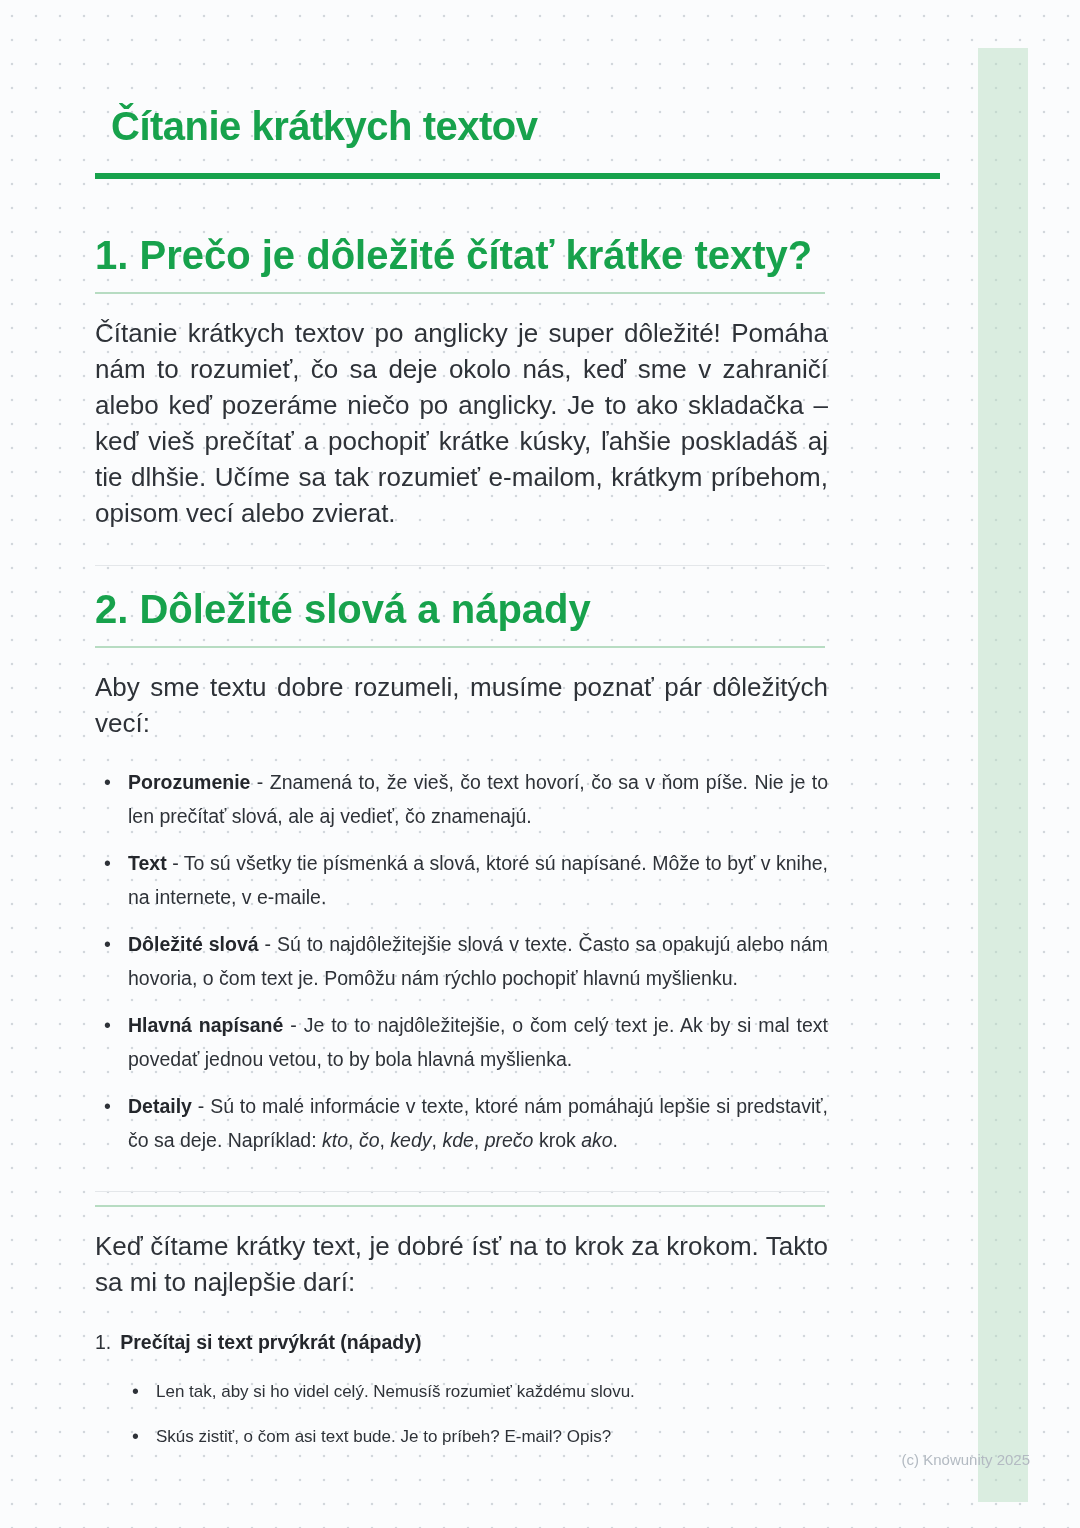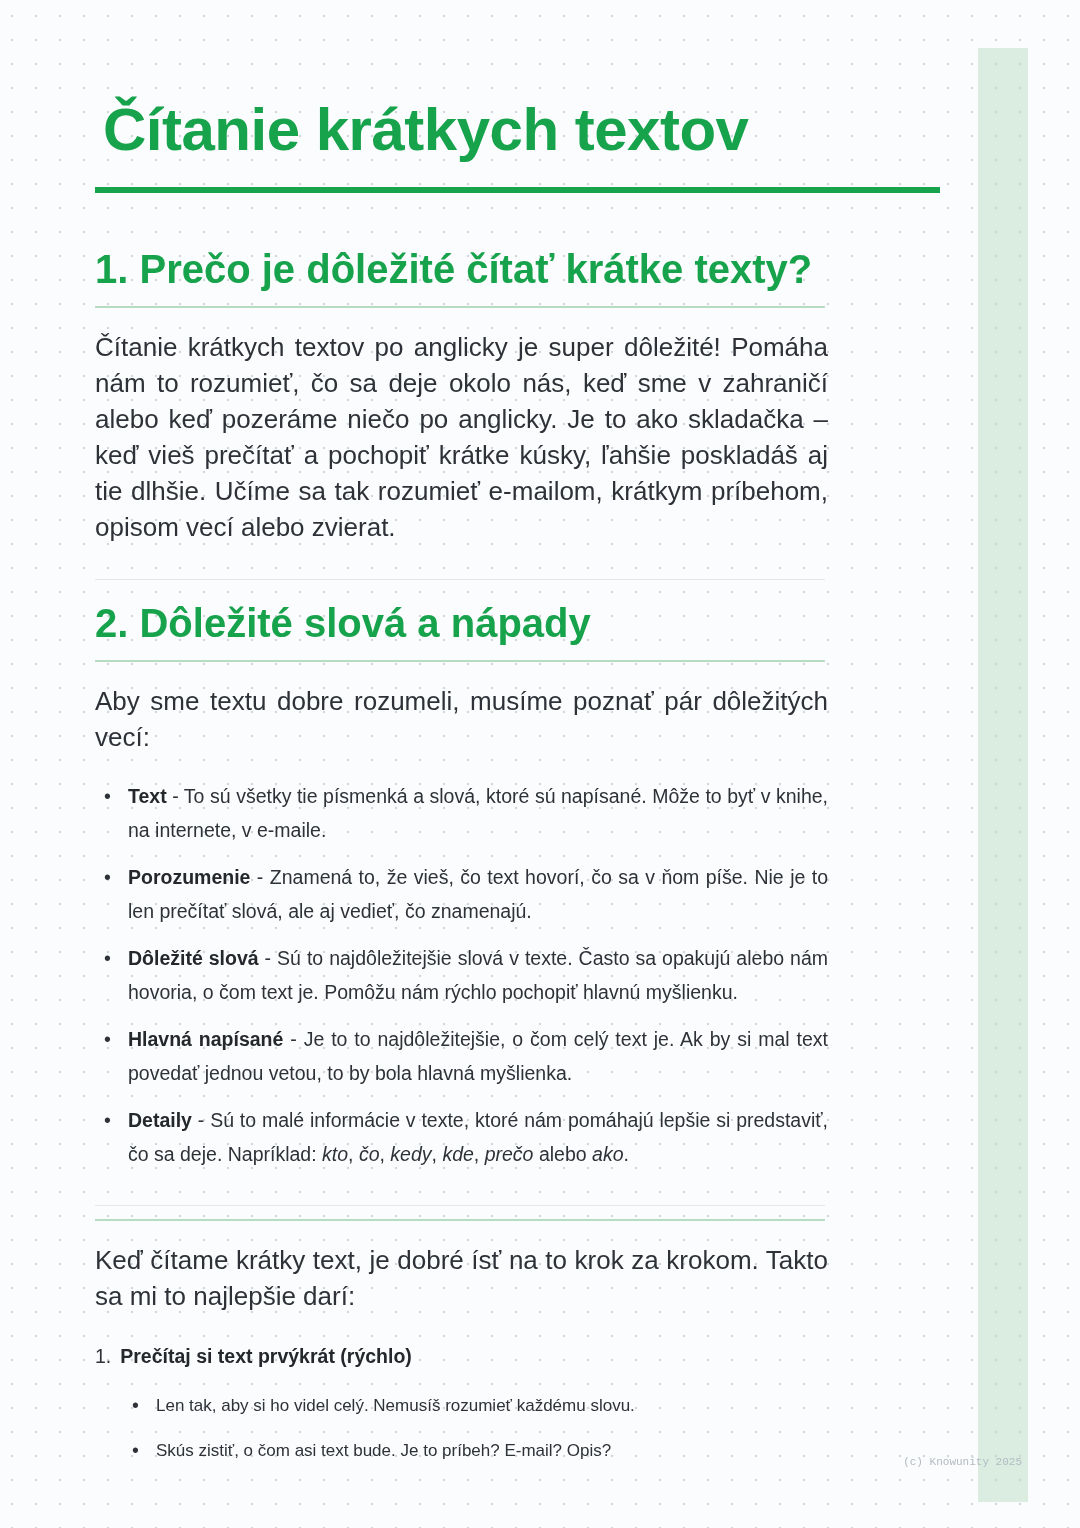--- a/index.html
+++ b/index.html
@@ -23,21 +23,21 @@
     background-position:10px 14px;
   }
   .side-strip{
     position:absolute;top:48px;bottom:26px;right:52px;width:50px;
     background:var(--strip-green);
   }
   .content{
     position:absolute;left:95px;top:88px;width:845px;
   }
   .title{
-    margin:8px;font-size:60px;line-height:1.12;font-weight:bold;
+    margin:16px;font-size:40px;line-height:1.12;font-weight:bold;
     color:var(--accent-green);letter-spacing:-0.5px;
   }
   .title-rule{
     margin-top:24px;height:6px;width:845px;background:var(--accent-green);
   }
   .heading{
     margin:0;font-size:40px;line-height:1.2;font-weight:bold;
     color:var(--accent-green);
   }
   .sec1 .heading{margin-top:52px;}
@@ -77,22 +77,22 @@
   }
   ul.substeps>li{
     position:relative;padding-left:28px;margin-bottom:12px;
     font-size:17px;line-height:33px;
   }
   ul.substeps>li::before{
     content:"\2022";position:absolute;left:4px;top:0;
     font-size:19.5px;color:var(--body-text);
   }
   .footer{
-    position:absolute;right:58px;bottom:60px;
-    font-size:11px;color:var(--footer-gray);z-index:3;font-family:Liberation Mono, monospace;
+    position:absolute;right:50px;bottom:60px;
+    font-size:15px;color:var(--footer-gray);z-index:3;
   }
 </style>
 </head>
 <body>
 
 <div class="page">
 
   <div class="side-strip"></div>
 
   <div class="content">
@@ -107,36 +107,36 @@
     </section>
 
     <hr class="divider">
 
     <section class="sec2">
       <h2 class="heading">2. Dôležité slová a nápady</h2>
       <div class="heading-underline"></div>
       <p class="para">Aby sme textu dobre rozumeli, musíme poznať pár dôležitých vecí:</p>
 
       <ul class="bullets">
+        <li><strong>Porozumenie</strong><span> - Znamená to, že vieš, čo text hovorí, čo sa v ňom píše. Nie je to len prečítať slová, ale aj vedieť, čo znamenajú.</span></li>
         <li><strong>Text</strong><span> - To sú všetky tie písmenká a slová, ktoré sú napísané. Môže to byť v knihe, na internete, v e-maile.</span></li>
-        <li><strong>Porozumenie</strong><span> - Znamená to, že vieš, čo text hovorí, čo sa v ňom píše. Nie je to len prečítať slová, ale aj vedieť, čo znamenajú.</span></li>
         <li><strong>Dôležité slová</strong><span> - Sú to najdôležitejšie slová v texte. Často sa opakujú alebo nám hovoria, o čom text je. Pomôžu nám rýchlo pochopiť hlavnú myšlienku.</span></li>
         <li><strong>Hlavná napísané</strong><span> - Je to to najdôležitejšie, o čom celý text je. Ak by si mal text povedať jednou vetou, to by bola hlavná myšlienka.</span></li>
-        <li><strong>Detaily</strong><span> - Sú to malé informácie v texte, ktoré nám pomáhajú lepšie si predstaviť, čo sa deje. Napríklad: </span><em>kto</em><span>, </span><em>čo</em><span>, </span><em>kedy</em><span>, </span><em>kde</em><span>, </span><em>prečo</em><span> alebo </span><em>ako</em><span>.</span></li>
+        <li><strong>Detaily</strong><span> - Sú to malé informácie v texte, ktoré nám pomáhajú lepšie si predstaviť, čo sa deje. Napríklad: </span><em>kto</em><span>, </span><em>čo</em><span>, </span><em>kedy</em><span>, </span><em>kde</em><span>, </span><em>prečo</em><span> krok </span><em>ako</em><span>.</span></li>
       </ul>
     </section>
 
     <hr class="divider">
 
     <section class="sec3">
       <div class="heading-underline"></div>
       <p class="para">Keď čítame krátky text, je dobré ísť na to krok za krokom. Takto sa mi to najlepšie darí:</p>
 
       <div class="step">
-        <span class="step-num">1.</span><strong class="step-title">Prečítaj si text prvýkrát (rýchlo)</strong>
+        <span class="step-num">1.</span><strong class="step-title">Prečítaj si text prvýkrát (nápady)</strong>
       </div>
 
       <ul class="substeps">
         <li><span>Len tak, aby si ho videl celý. Nemusíš rozumieť každému slovu.</span></li>
         <li><span>Skús zistiť, o čom asi text bude. Je to príbeh? E-mail? Opis?</span></li>
       </ul>
     </section>
 
   </div>
 

